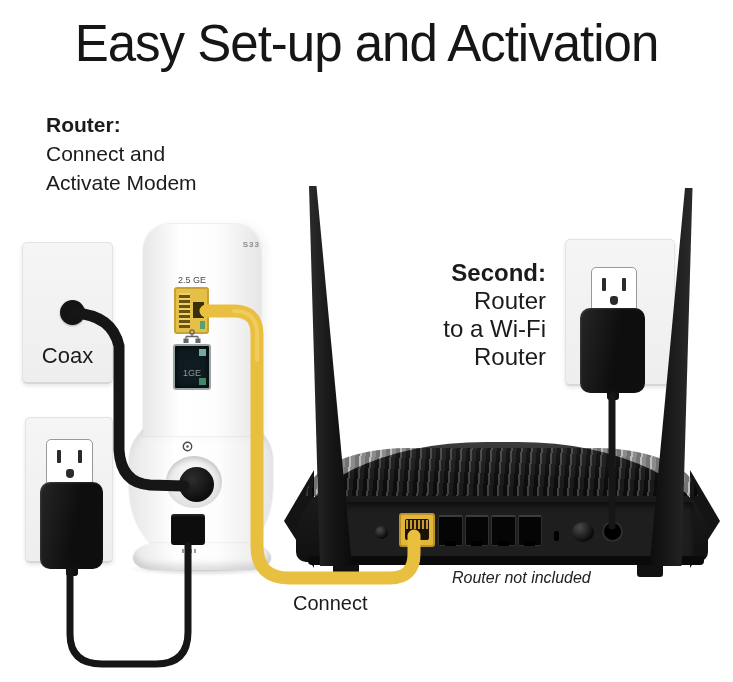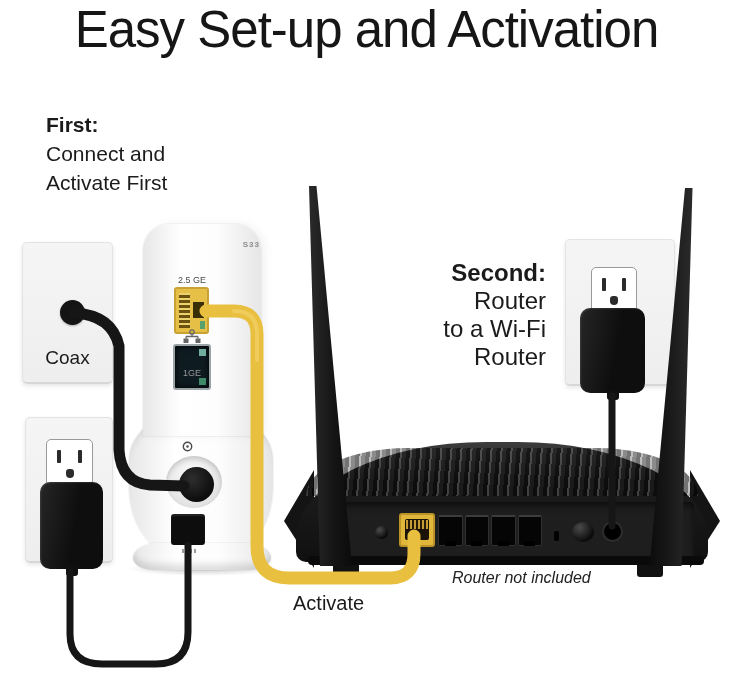--- a/index.html
+++ b/index.html
@@ -4,36 +4,36 @@
 <style>
   * { margin:0; padding:0; box-sizing:border-box; }
   html,body { background:#ffffff; }
   .canvas {
     position:relative; width:733px; height:682px; background:#ffffff;
     font-family:"Liberation Sans", sans-serif; color:#1b1b1b; overflow:hidden;
   }
   .abs { position:absolute; }
 
   
-  .title { left:0; top:0; width:733px; text-align:center;
+  .title { left:0; top:14px; width:733px; text-align:center;
            font-size:51px; font-weight:300; letter-spacing:-1px; color:#161616; }
   .step1 { left:46px; top:110px; font-size:21px; line-height:29px; text-align:left; }
   .step2 { left:418px; top:259px; width:128px; font-size:24px; line-height:28px; text-align:right; }
   .step-heading { font-weight:700; }
 
   
   .plate { background:linear-gradient(180deg,#f5f5f5,#eeeeee); border:1px solid #e3e3e3;
            border-bottom:2px solid #d7d7d7; border-radius:5px;
            box-shadow:0 2px 4px rgba(0,0,0,0.10); }
   .coax-plate   { left:22px;  top:242px; width:91px;  height:142px; }
   .outlet-bl    { left:25px;  top:417px; width:88px;  height:146px; }
   .outlet-tr    { left:565px; top:239px; width:110px; height:147px; }
   .coax-jack { left:60px; top:300px; width:25px; height:25px; border-radius:50%;
                background:#141414; box-shadow:0 1px 2px rgba(0,0,0,.3); }
-  .coax-label { left:0; bottom:13px; width:100%; text-align:center; font-size:19px; color:#1b1b1b; }
+  .coax-label { left:0; bottom:13px; width:100%; text-align:center; font-size:22px; color:#1b1b1b; }
 
   .socket { background:#ffffff; border:1px solid #999999; border-radius:5px; }
   .socket-bl { left:46px;  top:439px; width:47px; height:47px; }
   .socket-tr { left:591px; top:267px; width:46px; height:46px; }
   .slot { width:4px; height:13px; background:#2b2b2b; border-radius:1px; }
   .slot-l { left:10px; top:10px; } .slot-r { right:10px; top:10px; }
   .ground { left:50%; bottom:7px; width:8px; height:9px; margin-left:-4px;
             background:#2b2b2b; border-radius:4px 4px 5px 5px; }
 
   .adapter { background:linear-gradient(100deg,#262626,#0e0e0e 55%); border-radius:10px;
@@ -129,23 +129,23 @@
   .cable-layer { left:0; top:0; width:733px; height:682px; pointer-events:none; }
 </style>
 </head>
 <body>
 
 <div class="canvas">
 
   <div class="abs title">Easy Set-up and Activation</div>
 
   <div class="abs step1">
-    <div class="step-heading">First:</div>
+    <div class="step-heading">Router:</div>
     <div>Connect and</div>
-    <div>Activate First</div>
+    <div>Activate Modem</div>
   </div>
 
   <div class="abs step2">
     <div class="step-heading">Second:</div>
     <div>Router</div>
     <div>to a Wi-Fi</div>
     <div>Router</div>
   </div>
 
   <div class="abs plate coax-plate">
@@ -230,16 +230,16 @@
   <div class="abs pwr-jack"></div>
 
   <svg class="abs cable-layer" viewBox="0 0 733 682">
     <path d="M 74 313 Q 112 315 119 346 L 119 450 Q 121 483 150 485 L 184 486" fill="none" stroke="#161616" stroke-width="11" stroke-linecap="round"></path>
     <path d="M 70 572 L 70 634 Q 70 664 102 664 L 156 664 Q 188 664 188 632 L 188 545" fill="none" stroke="#161616" stroke-width="7" stroke-linecap="round"></path>
     <path d="M 612 396 L 612 526" fill="none" stroke="#161616" stroke-width="7" stroke-linecap="round"></path>
     <path d="M 206 311 L 234 311 Q 257 311 257 334 L 257 546 Q 257 578 289 578 L 390 578 Q 414 578 414 554 L 414 536" fill="none" stroke="#e9bf3f" stroke-width="13" stroke-linecap="round"></path>
     <path d="M 234 311 Q 257 311 257 334 L 257 360" fill="none" stroke="#f3d66e" stroke-width="4" stroke-linecap="round" opacity="0.6"></path>
   </svg>
 
-  <div class="abs ethernet-label">Activate</div>
+  <div class="abs ethernet-label">Connect</div>
   <div class="abs router-note">Router not included</div>
 
 </div>
 
 </body></html>

